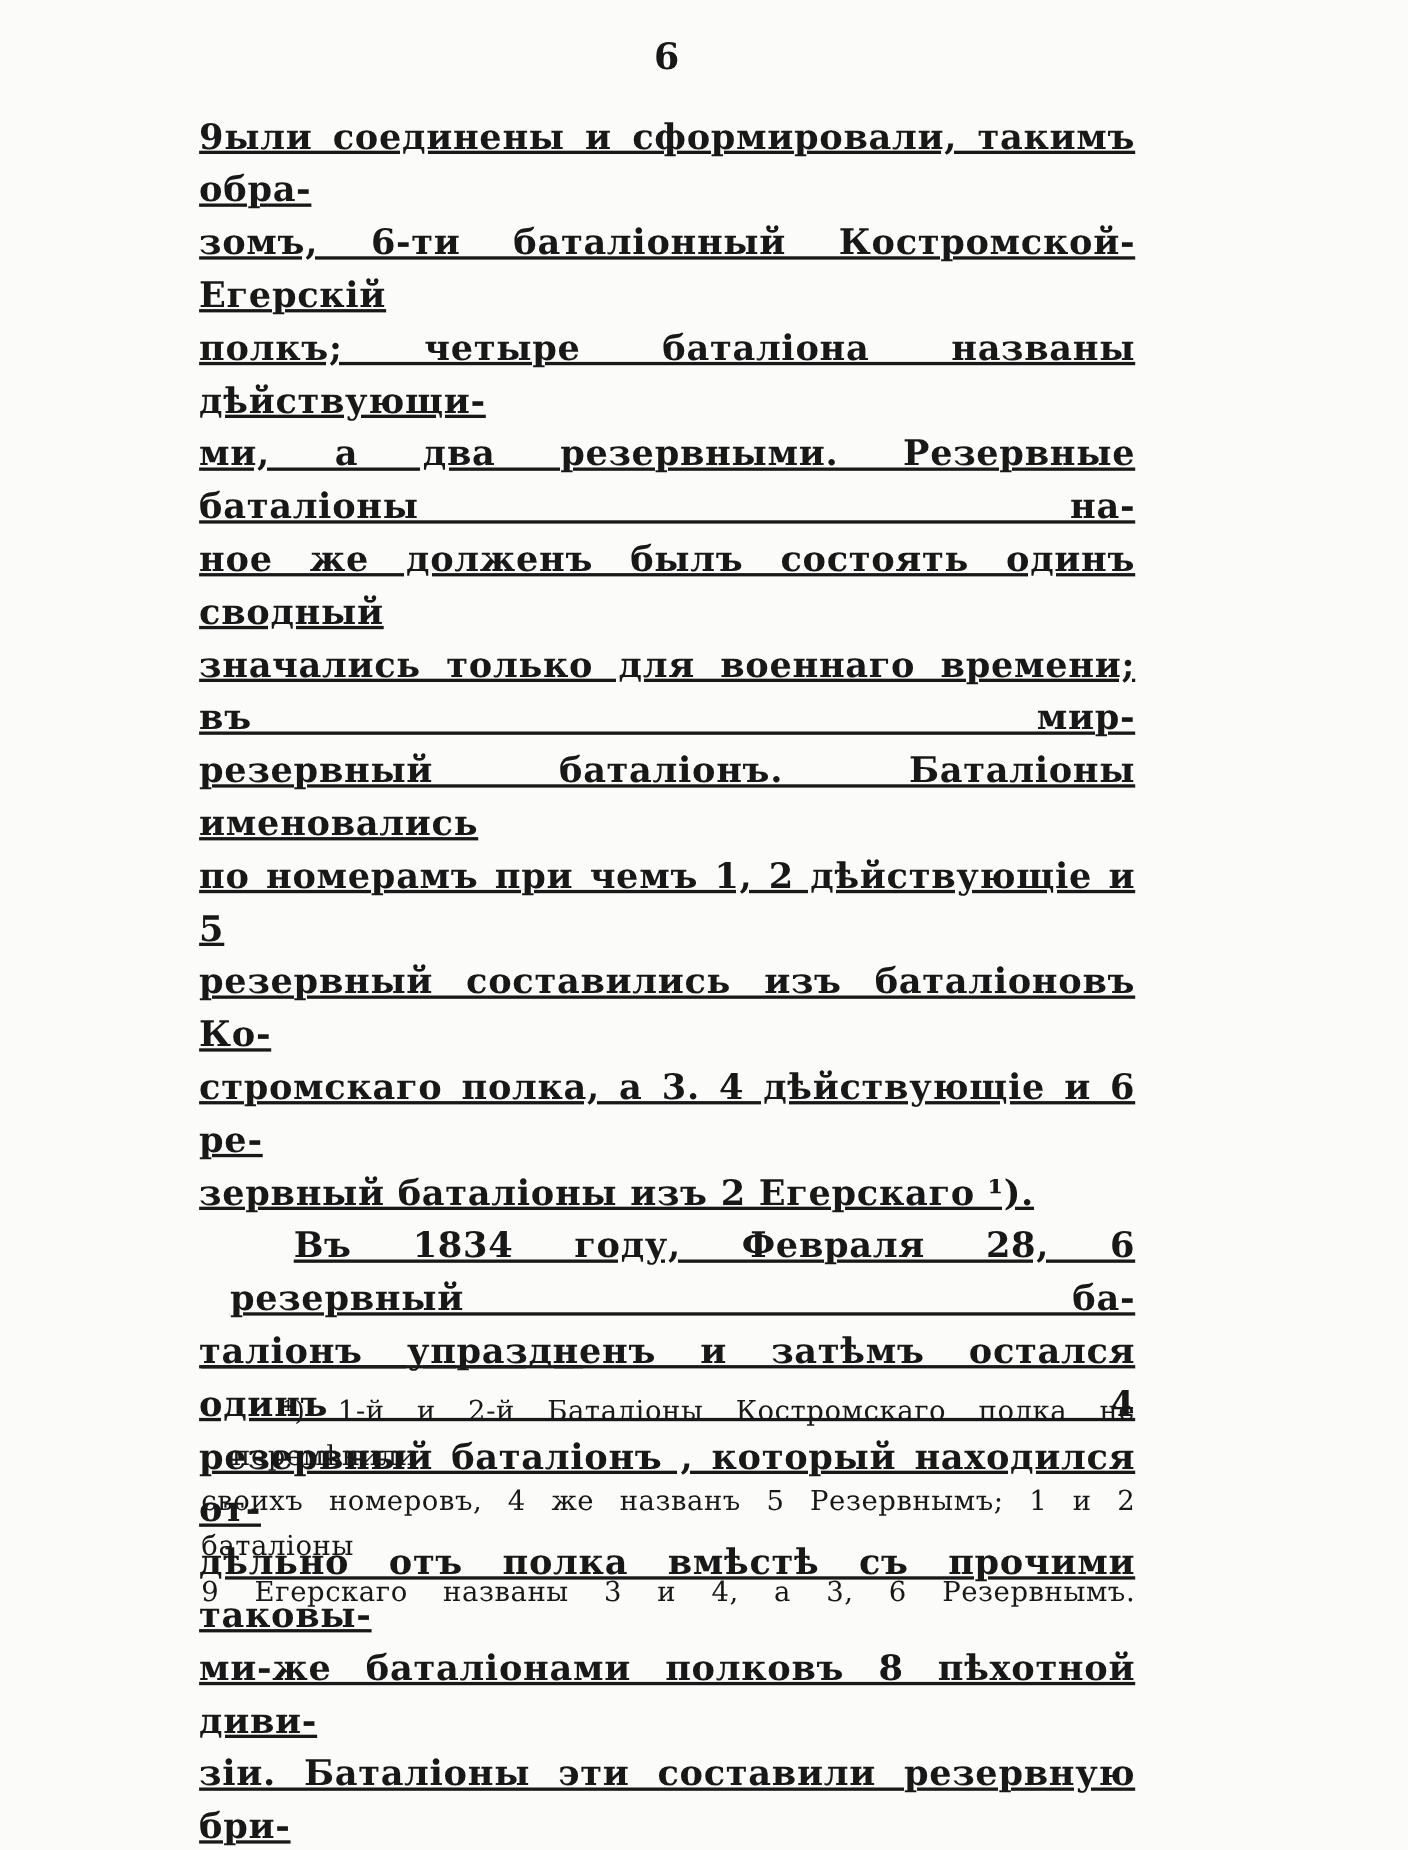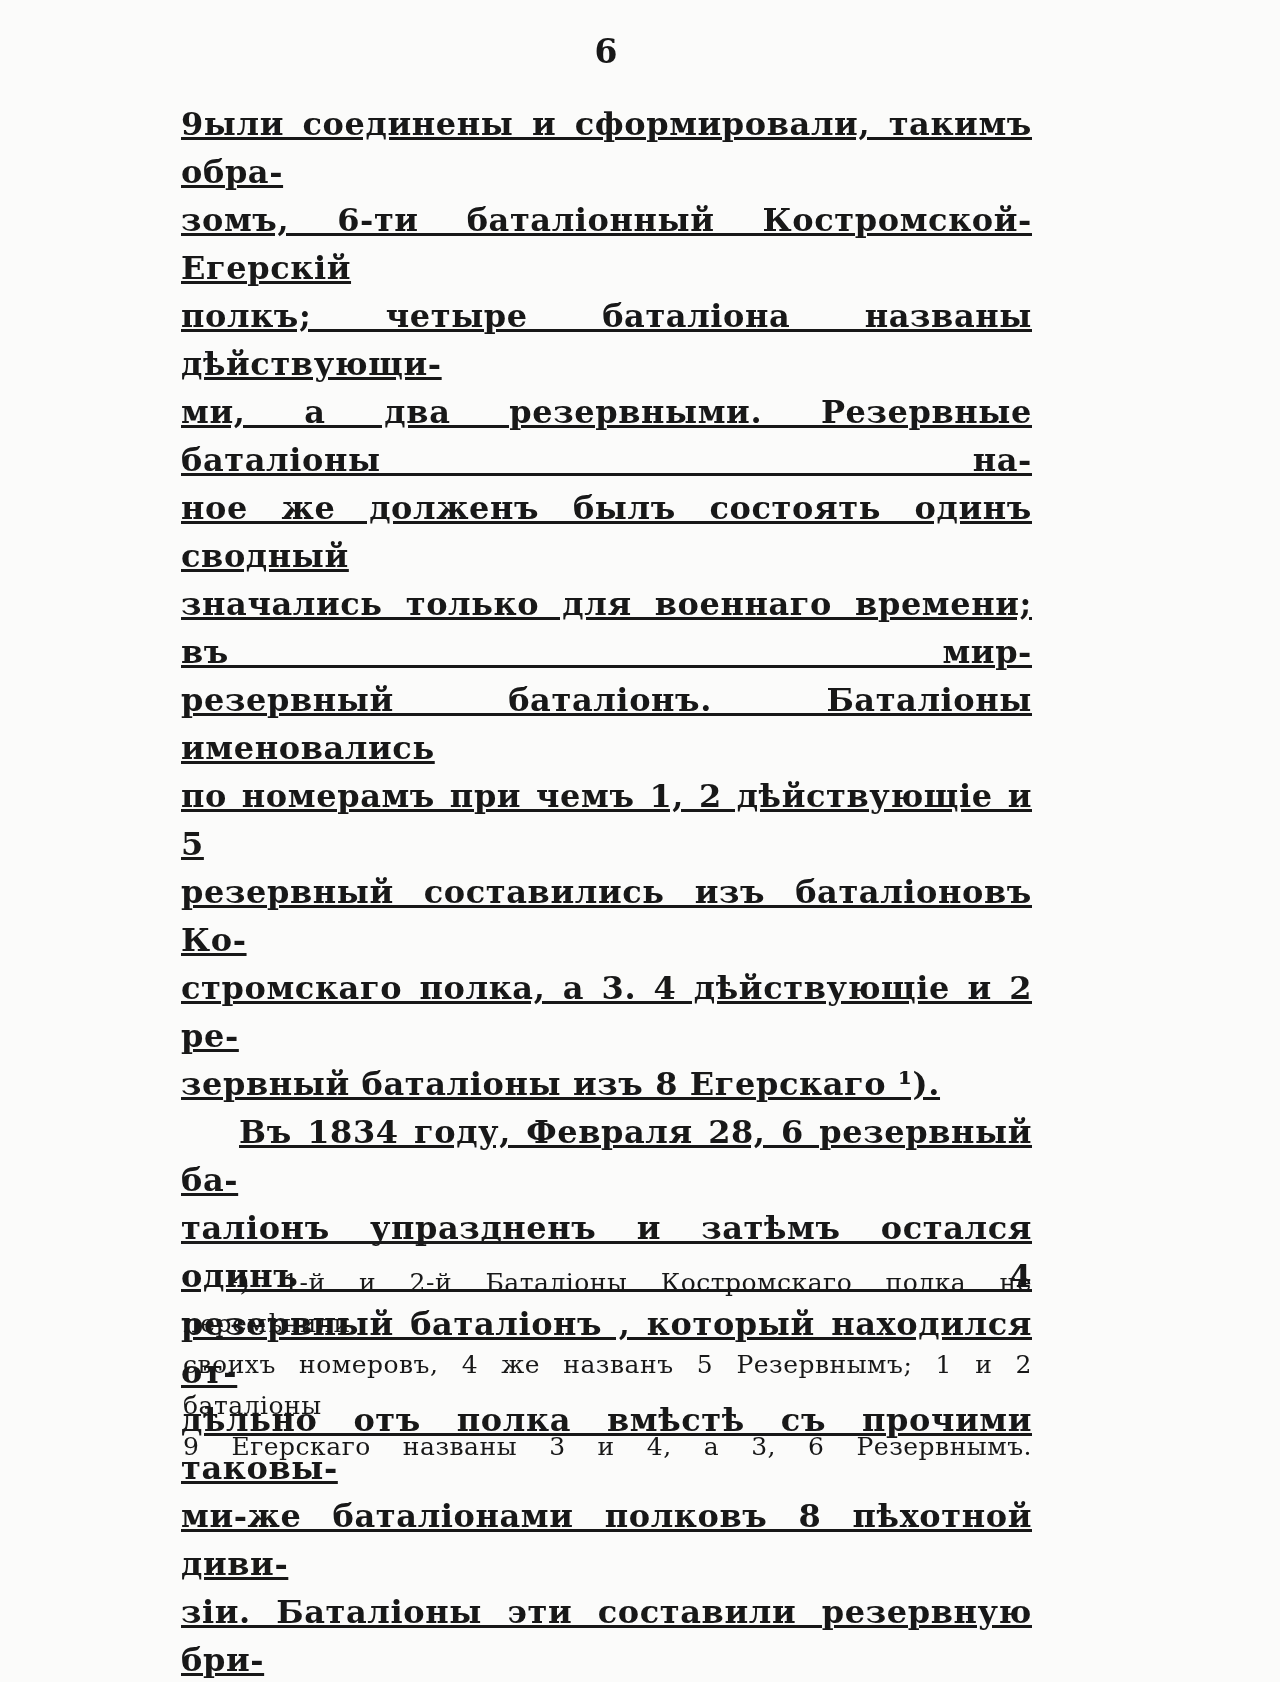--- a/index.html
+++ b/index.html
@@ -44,20 +44,21 @@
     text-align: justify;
     text-align-last: justify;
     white-space: normal;
     text-decoration: underline;
   }
   .line.para-end {
     text-align-last: left;
   }
   .line.indent {
     text-indent: 58px;
+    margin-left: 28px;
   }
   .footnote-rule {
     position: absolute;
     top: 1241px;
     left: 183px;
     width: 347px;
     height: 3px;
     background: #1c1c1c;
   }
   .footnote {
@@ -89,22 +90,22 @@
       <div class="paragraph">
         <div class="line">9ыли соединены и сформировали, такимъ обра-</div>
         <div class="line">зомъ, 6-ти баталіонный Костромской-Егерскій</div>
         <div class="line">полкъ; четыре баталіона названы дѣйствующи-</div>
         <div class="line">ми, а два резервными.  Резервные баталіоны на-</div>
         <div class="line">ное же долженъ былъ состоять одинъ сводный</div>
         <div class="line">значались только для военнаго времени;  въ мир-</div>
         <div class="line">резервный баталіонъ.   Баталіоны именовались</div>
         <div class="line">по номерамъ при чемъ 1, 2 дѣйствующіе  и  5</div>
         <div class="line">резервный  составились  изъ  баталіоновъ  Ко-</div>
-        <div class="line">стромскаго полка, а 3. 4 дѣйствующіе  и  2  ре-</div>
-        <div class="line para-end">зервный  баталіоны  изъ  8  Егерскаго  ¹).</div>
+        <div class="line">стромскаго полка, а 3. 4 дѣйствующіе  и  6  ре-</div>
+        <div class="line para-end">зервный  баталіоны  изъ  2  Егерскаго  ¹).</div>
       </div>
       <div class="paragraph">
         <div class="line indent">Въ 1834 году,  Февраля 28,  6 резервный ба-</div>
         <div class="line">таліонъ упраздненъ и затѣмъ остался одинъ 4</div>
         <div class="line">резервный  баталіонъ ,  который  находился  от-</div>
         <div class="line">дѣльно  отъ  полка  вмѣстѣ  съ  прочими  таковы-</div>
         <div class="line">ми-же  баталіонами  полковъ  8  пѣхотной  диви-</div>
         <div class="line">зіи.   Баталіоны  эти  составили  резервную  бри-</div>
       </div>
     </div>

